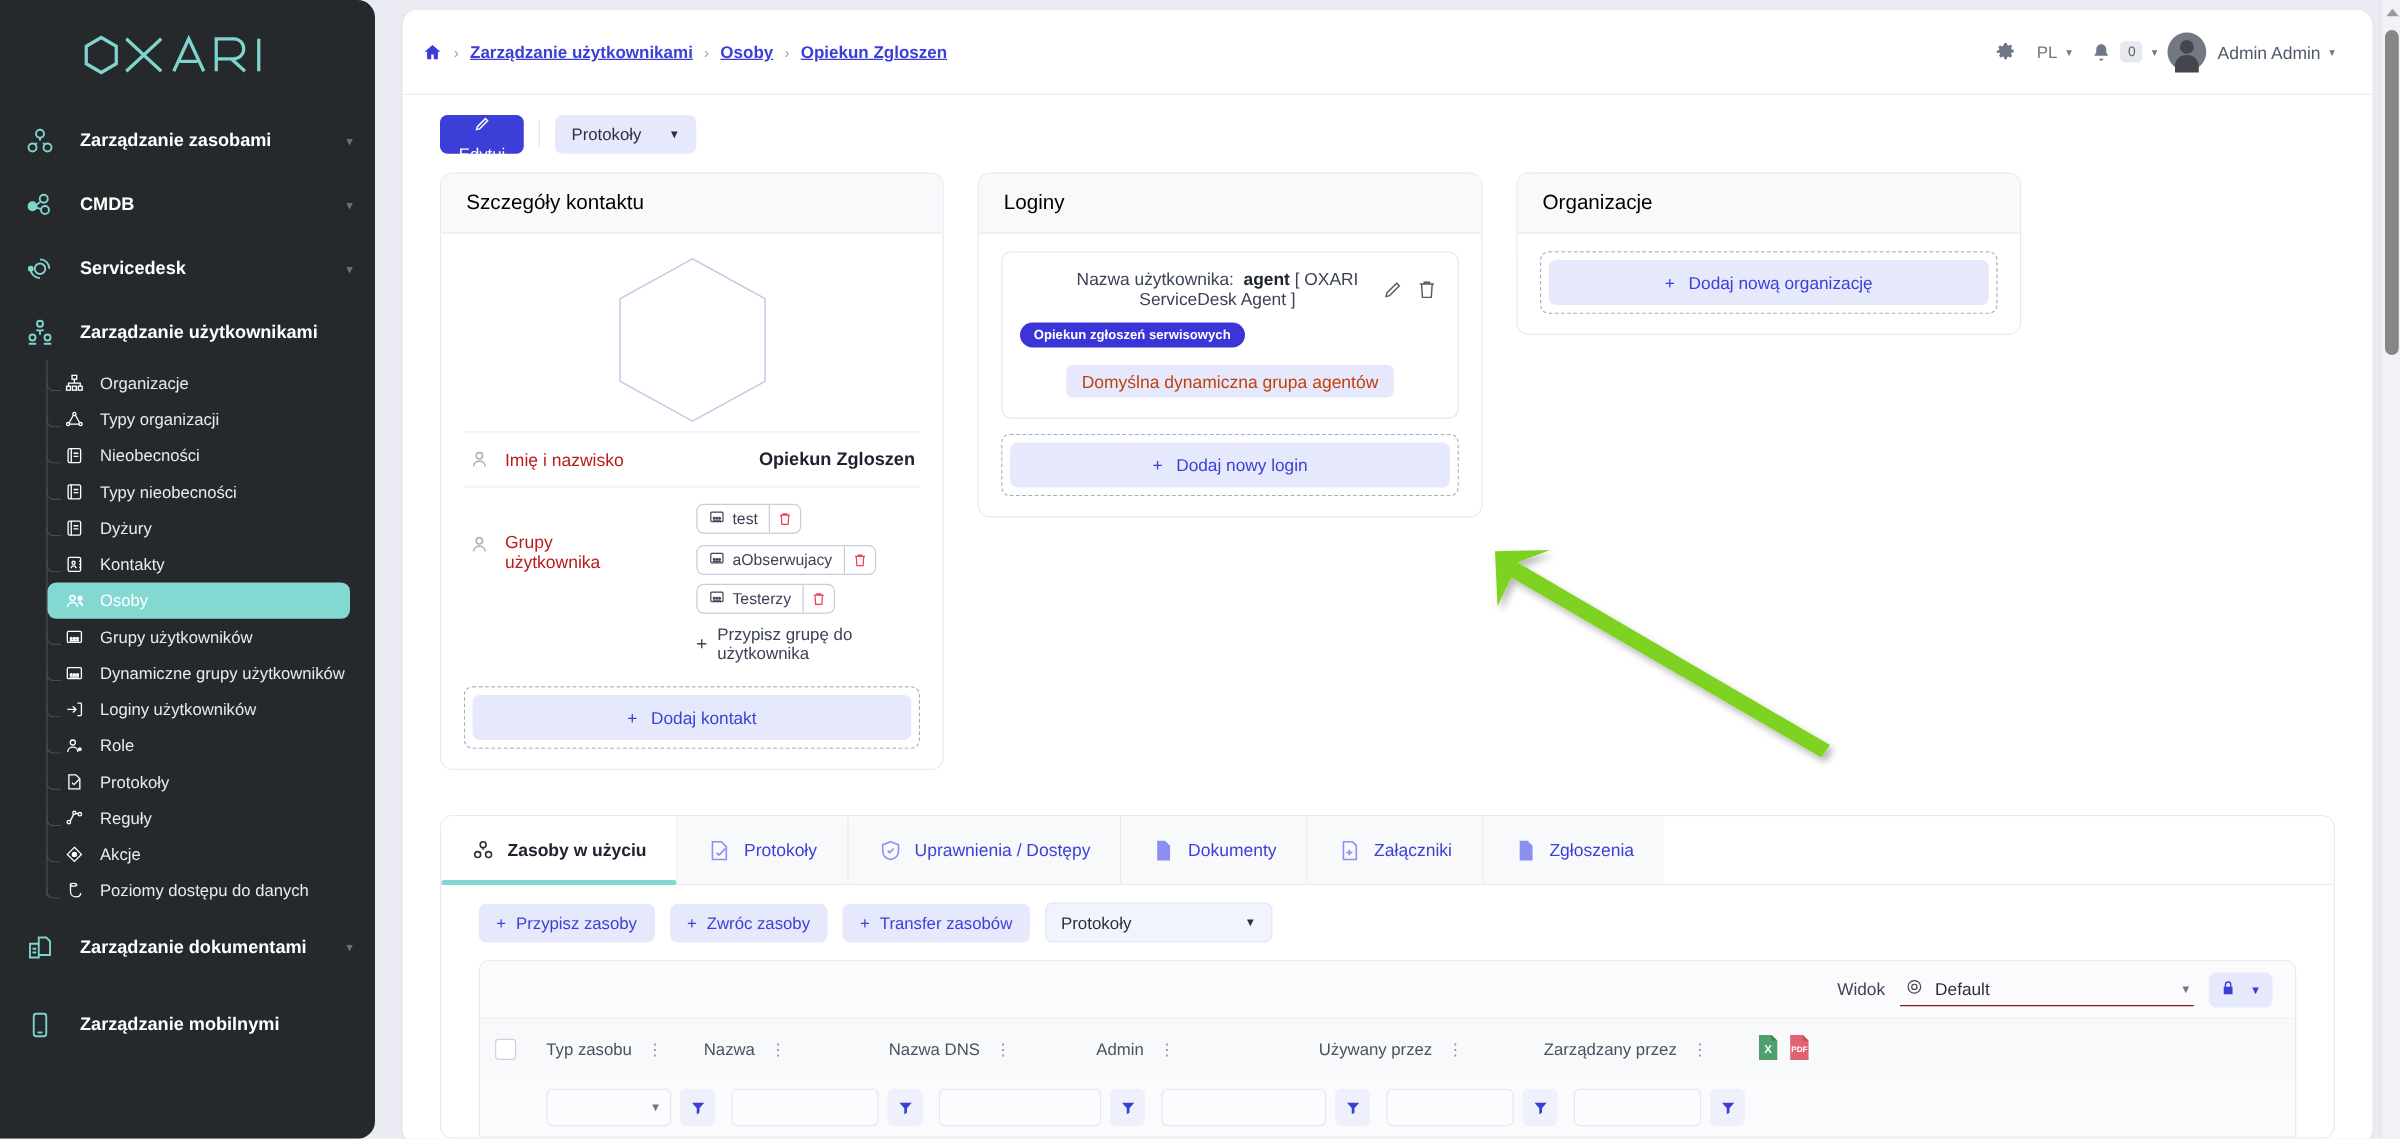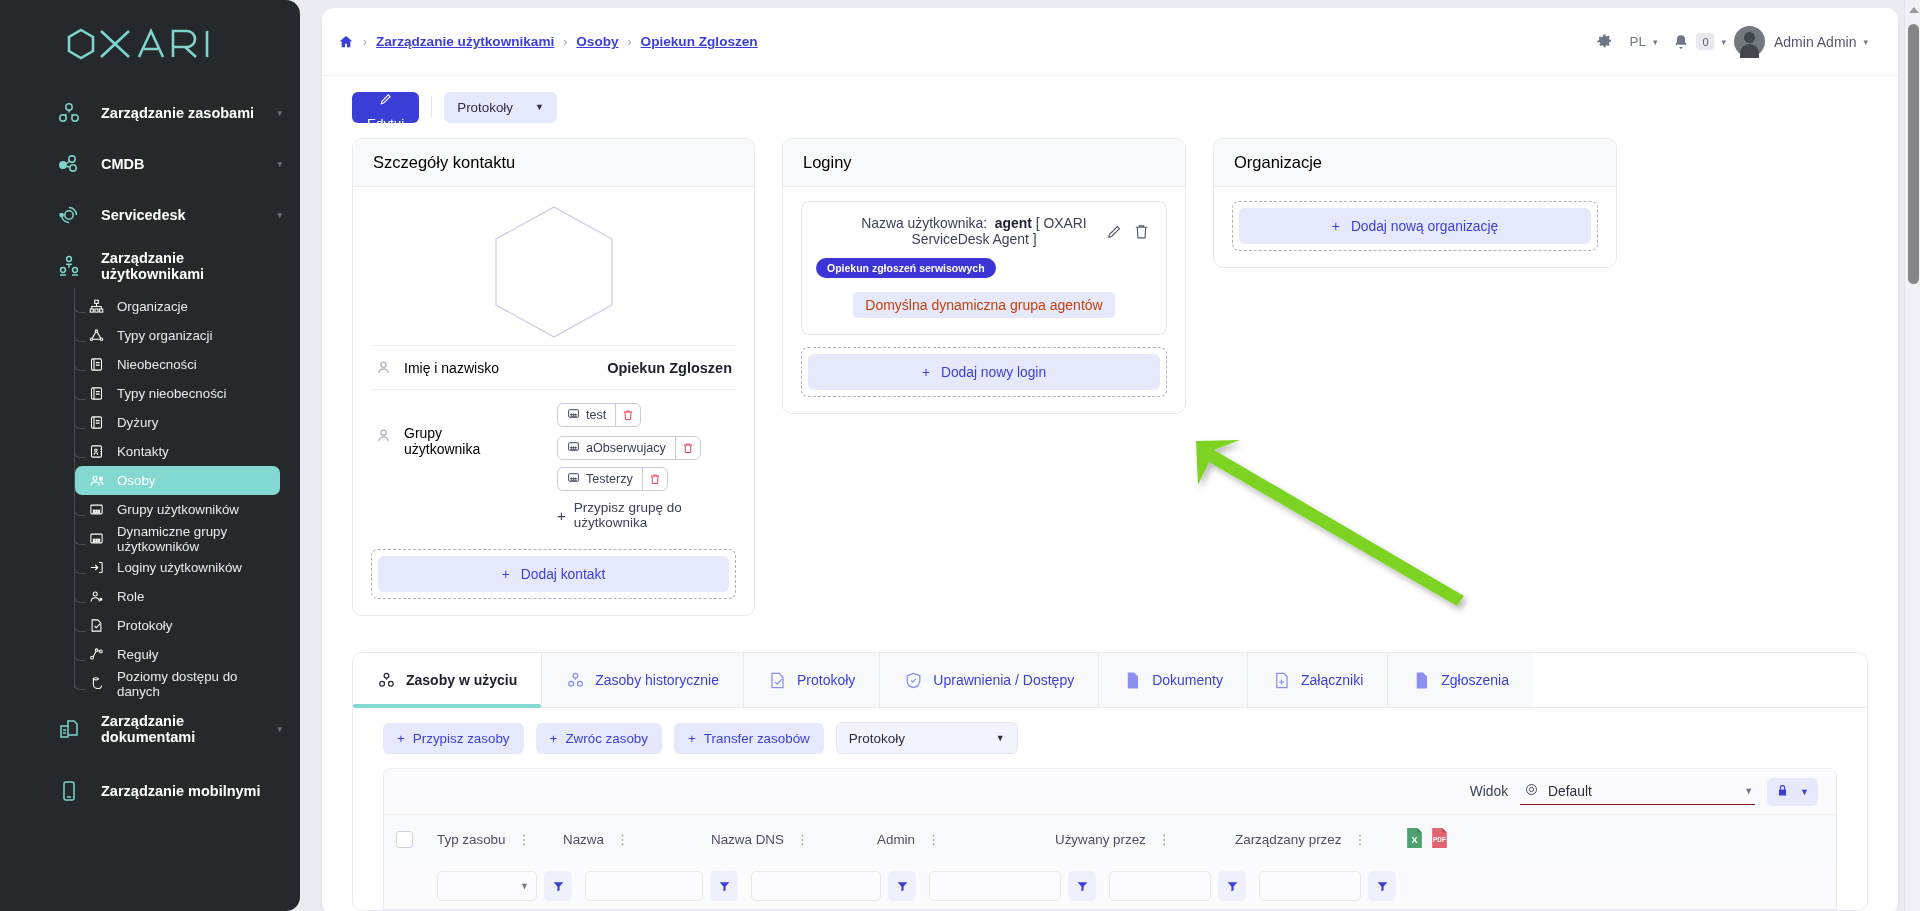--- a/index.html
+++ b/index.html
@@ -18,21 +18,21 @@
     background:#26292c;
     border-radius:0 14px 14px 0;
     padding:0 0 0 0;
     position:relative;
     overflow:hidden;
   }
   .logo{
     height:88px; display:flex; align-items:center; justify-content:center;
   }
   .logo svg{ display:block; }
-  .nav{ padding:0 0 0 0;margin-left:37px; }
+  .nav{ padding:0 0 0 0; }
   .nav-top{
     display:flex; align-items:center;
     height:50px; padding:0 18px 0 20px;
     color:#fff; font-size:14.5px; font-weight:700;
     cursor:pointer; position:relative;
     margin-bottom:1px;
   }
   .nav-top .ico{ width:44px; min-width:44px; display:flex; align-items:center; color:#7fd4cd; }
   .nav-top .caret{ position:absolute; right:18px; color:#6b7075; font-size:9px; }
   .sub{ position:relative; padding-left:38px; }
@@ -116,21 +116,21 @@
   .c2{ width:404px; }
   .c3{ width:404px; }
 
   .hexwrap{ height:130px; display:flex; align-items:center; justify-content:center; margin:6px 0 8px;}
   .detail-row{
     display:flex; align-items:center; gap:12px;
     padding:13px 4px; border-top:1px solid #edeff4;
   }
   .detail-row:first-of-type{ border-top:1px solid #edeff4; }
   .detail-ico{ color:#aeb3c2; display:flex; }
-  .detail-label{ font-size:14px; color:#000000; width:105px; }
+  .detail-label{ font-size:14px; color:#b91c1c; width:105px; }
   .detail-val{ flex:1; text-align:right; font-weight:700; font-size:14.5px; color:#20232e; }
 
   .grp-area{ flex:1; display:flex; flex-direction:column; align-items:flex-start; gap:7px; padding-left:36px;}
   .chiprow{ display:flex; gap:9px; flex-wrap:wrap; }
   .chip{
     display:flex; align-items:center; border:1px solid #c9cddb; border-radius:6px;
     height:24px; overflow:hidden; background:#fff;
   }
   .chip .lbl{ display:flex; align-items:center; gap:6px; padding:0 9px; font-size:12.6px; color:#3c4257; }
   .chip .del{
@@ -476,20 +476,30 @@
               <svg width="15" height="15" viewBox="0 0 24 24" fill="none" stroke="#fff" stroke-width="1.7">
                 <circle cx="5" cy="17" r="2.2"></circle>
                 <circle cx="19" cy="7" r="2.2"></circle>
                 <circle cx="12" cy="5" r="2"></circle>
                 <path d="M6.8 15.5 11 7.2M13.8 5.9 17 6.6"></path>
               </svg>
             </span>
           <span>Reguły</span>
           </div>
 
+        <div class="sub-item">
+            <span class="tick"></span>
+          <span class="ico">
+              <svg width="15" height="15" viewBox="0 0 24 24" fill="none" stroke="#fff" stroke-width="1.7">
+                <path d="M12 3 21 12 12 21 3 12z"></path>
+                <circle cx="12" cy="12" r="2.6" fill="#fff"></circle>
+              </svg>
+            </span>
+          <span>Akcje</span>
+          </div>
 
         <div class="sub-item">
             <span class="tick"></span>
           <span class="ico">
               <svg width="15" height="15" viewBox="0 0 24 24" fill="none" stroke="#fff" stroke-width="1.7">
                 <path d="M7 3v10M7 13c0 4 3 7 7 7s6-2 6-5"></path>
                 <ellipse cx="11" cy="4.5" rx="4" ry="1.8"></ellipse>
               </svg>
             </span>
           <span>Poziomy dostępu do danych</span>
@@ -738,31 +748,20 @@
                 <svg width="19" height="19" viewBox="0 0 24 24" fill="none" stroke="currentColor" stroke-width="1.6">
                   <circle cx="12" cy="6" r="3"></circle>
                   <circle cx="6.5" cy="16" r="3"></circle>
                   <circle cx="17.5" cy="16" r="3"></circle>
                   <path d="M12 9v2.2M9.6 13.6 8.4 14.4M14.4 13.6l1.2.8"></path>
                 </svg>
               </span>
             <span>Zasoby w użyciu</span>
           </div>
 
-          <div class="tab">
-            <span class="ico">
-                <svg width="19" height="19" viewBox="0 0 24 24" fill="none" stroke="currentColor" stroke-width="1.6">
-                  <circle cx="12" cy="6" r="3"></circle>
-                  <circle cx="6.5" cy="16" r="3"></circle>
-                  <circle cx="17.5" cy="16" r="3"></circle>
-                  <path d="M12 9v2.2M9.6 13.6 8.4 14.4M14.4 13.6l1.2.8"></path>
-                </svg>
-              </span>
-            <span>Zasoby historycznie</span>
-          </div>
 
           <div class="tab">
             <span class="ico">
                 <svg width="19" height="19" viewBox="0 0 24 24" fill="none" stroke="currentColor" stroke-width="1.6">
                   <path d="M5 3h9l5 5v13H5z"></path>
                   <path d="M9 14l2.5 2.5L18 10"></path>
                 </svg>
               </span>
             <span>Protokoły</span>
           </div>

